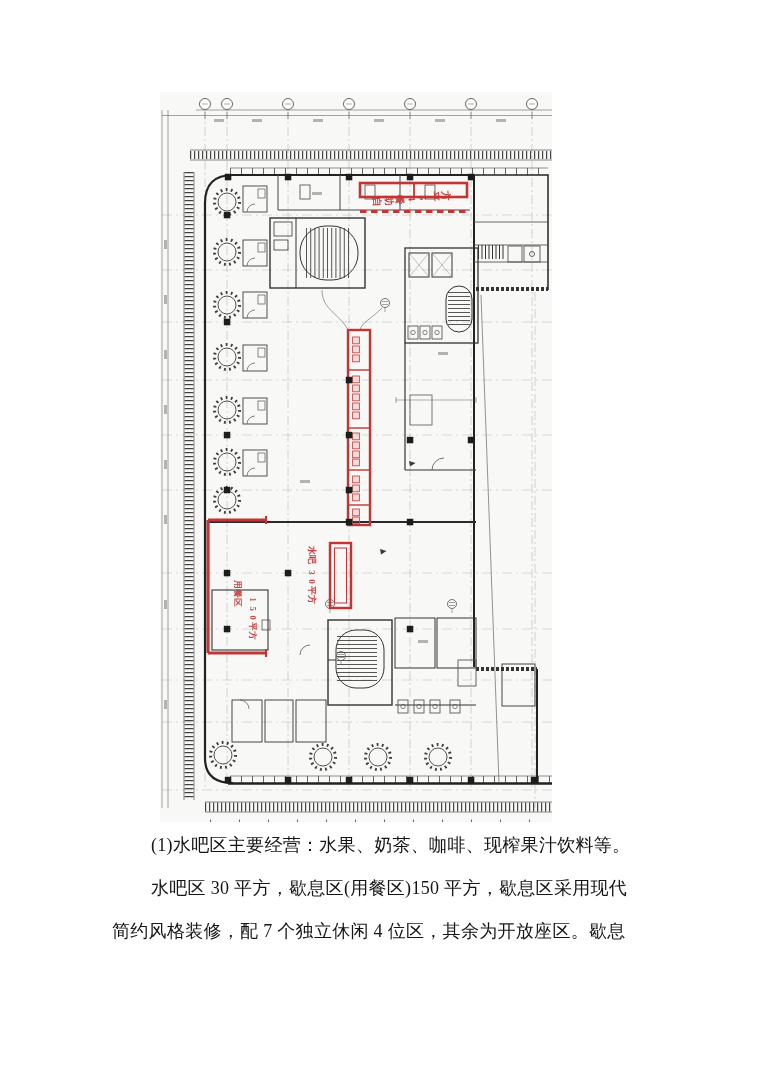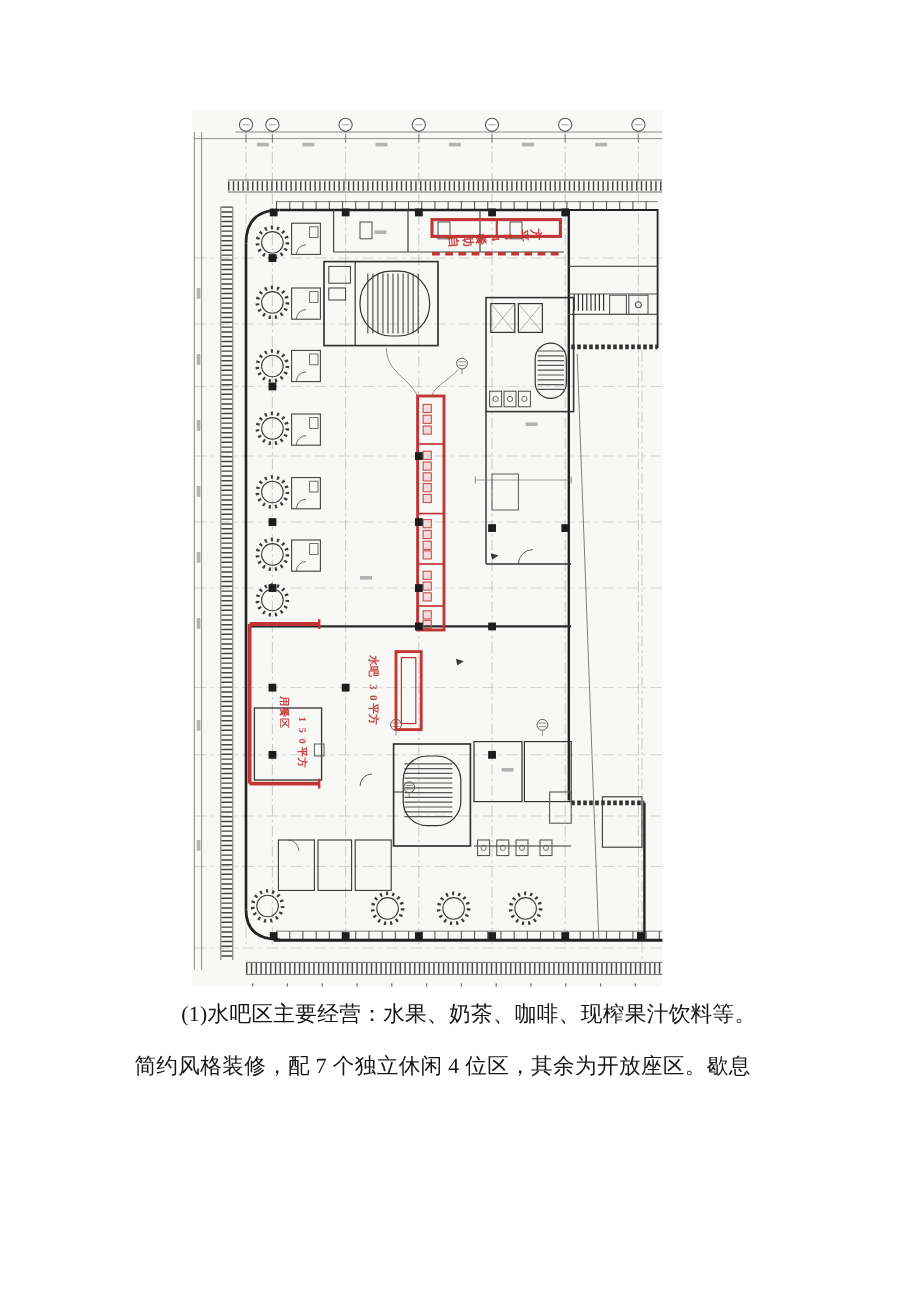--- a/index.html
+++ b/index.html
@@ -366,17 +366,18 @@
         <span class="rc">1</span>
         <span class="rc">5</span>
         <span class="rc">0</span>
         <span class="rc">平</span>
         <span class="rc">方</span>
       </div>
   </div>
 
   <div class="bodytext">
     <div class="tline ind">(1)水吧区主要经营：水果、奶茶、咖啡、现榨果汁饮料等。</div>
+    <div class="tline ind">水吧区 30 平方，歇息区(用餐区)150 平方，歇息区采用现代</div>
     <div class="tline">简约风格装修，配 7 个独立休闲 4 位区，其余为开放座区。歇息</div>
   </div>
 
   <div class="pageno">14</div>
 </div>
 
 </body></html>

